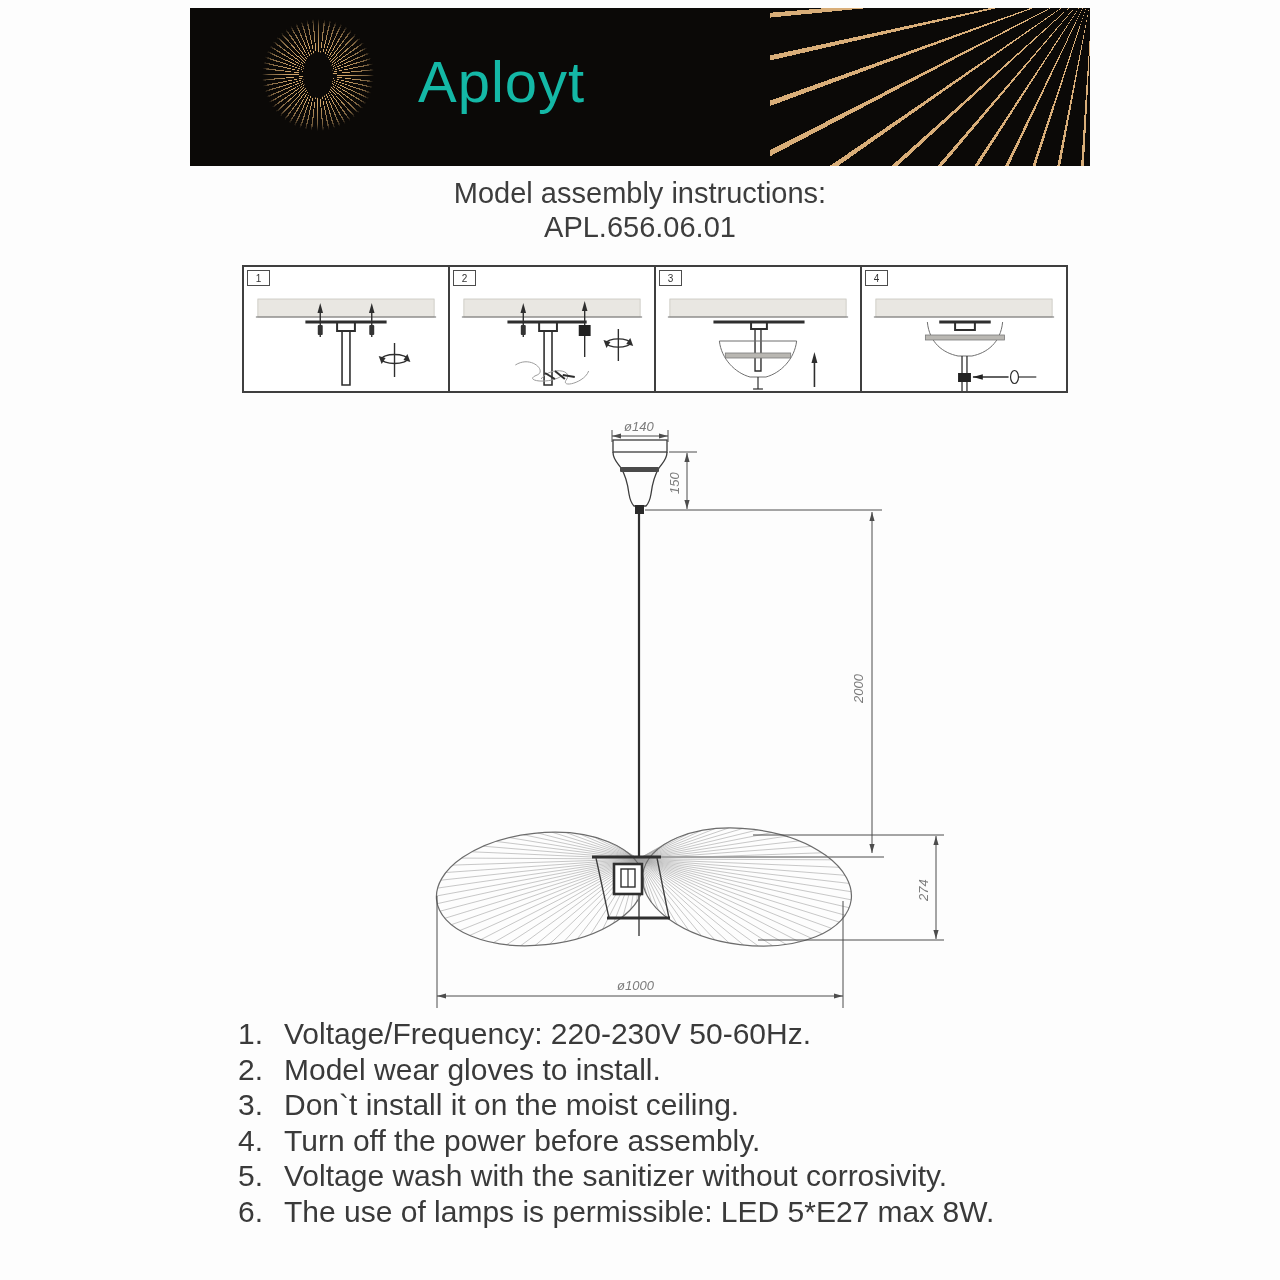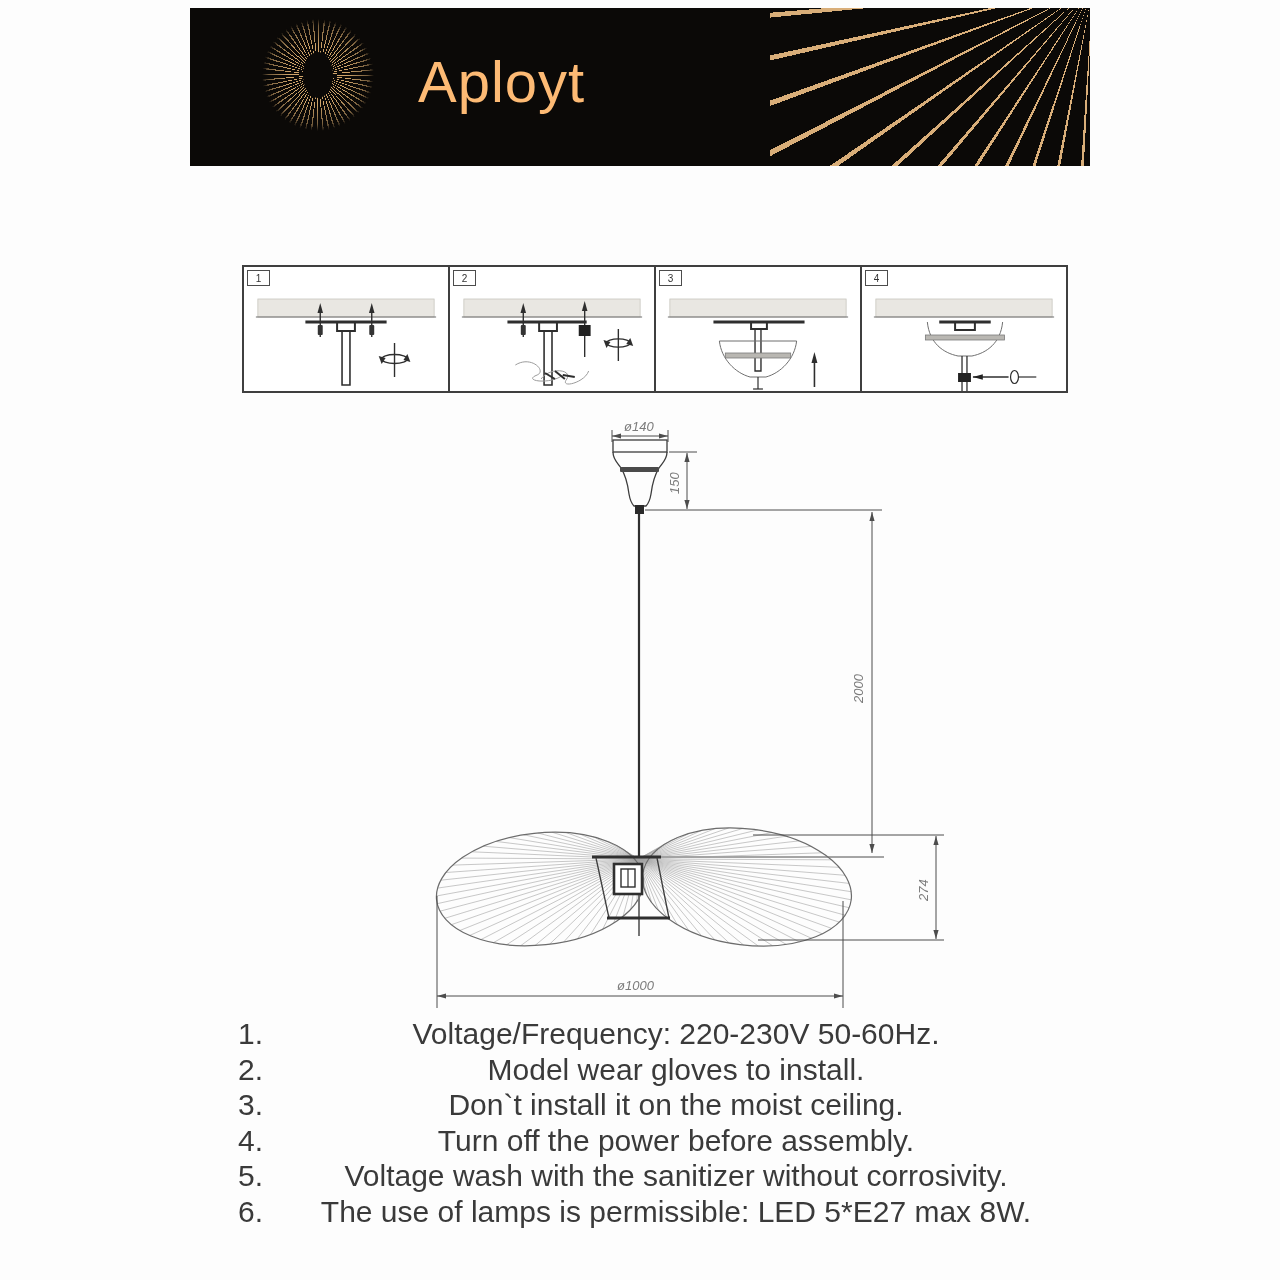--- a/index.html
+++ b/index.html
@@ -6,21 +6,21 @@
   .page{position:relative;width:1280px;height:1280px;background:#fdfdfd;overflow:hidden;
         font-family:"Liberation Sans",sans-serif;color:#3a3a3a;}
 
   
   .banner{position:absolute;left:190px;top:8px;width:900px;height:158px;background:#0b0907;overflow:hidden;}
   .sunburst{position:absolute;left:72px;top:11px;width:112px;height:112px;border-radius:50%;
             background:
               radial-gradient(closest-side,rgba(11,9,7,0) 52%,rgba(11,9,7,.45) 88%,#0b0907 100%),
               repeating-conic-gradient(#cfa46a 0deg 1.5deg,rgba(0,0,0,0) 1.5deg 6deg);}
   .sunburst-core{position:absolute;left:113px;top:44px;width:30px;height:46px;border-radius:50%;background:#0b0907;}
-  .brand{position:absolute;left:228px;top:40px;font-size:58px;letter-spacing:1px;color:#fdba74;font-weight:400;text-align:right;}
+  .brand{position:absolute;left:228px;top:40px;font-size:58px;letter-spacing:1px;color:#14b8a6;font-weight:400;text-align:right;}
   .rays{position:absolute;right:0;top:0;width:320px;height:158px;
         background:repeating-conic-gradient(from 183deg at 101% -14%,#d9ae79 0deg .85deg,rgba(0,0,0,0) .85deg 7.4deg);}
 
   
   .title-block{position:absolute;left:0;top:176px;width:1280px;text-align:center;line-height:34px;}
   .title-line{font-size:29px;color:#3d3d3d;}
 
   
   .steps{position:absolute;left:242px;top:265px;width:826px;height:128px;display:flex;
          border:2px solid #3f3f3f;box-sizing:border-box;background:#fff;}
@@ -41,34 +41,38 @@
   .dim{stroke:#4d4d4d;stroke-width:1;fill:none;}
   .arrow{fill:#4d4d4d;stroke:none;}
   .dim-label{font:italic 13px "Liberation Sans",sans-serif;fill:#7c7c7c;}
   .shade-edge{stroke:#6c6c6c;stroke-width:1.2;fill:none;}
   [data-name="shade-ribs"] line{stroke:#a2a2a2;stroke-width:.6;}
 
   
   .instructions{position:absolute;left:238px;top:1016px;width:830px;font-size:30px;color:#3a3a3a;}
   .inst-row{display:flex;line-height:35.5px;}
   .inst-num{width:46px;flex:none;}
-  .inst-text{flex:1;text-align:center;}
+  .inst-text{flex:1;}
 </style>
 </head>
 <body>
 
 <div class="page" data-name="instruction-sheet">
 
   <div class="banner" data-name="brand-banner">
     <div class="sunburst" data-name="sunburst-icon"></div>
     <div class="sunburst-core" data-name="sunburst-core"></div>
     <div class="brand" data-name="brand-name">Aployt</div>
     <div class="rays" data-name="rays-icon"></div>
   </div>
 
+  <div class="title-block" data-name="title-block">
+    <div class="title-line" data-name="page-title">Model assembly instructions:</div>
+    <div class="title-line" data-name="model-number">APL.656.06.01</div>
+  </div>
 
   <div class="steps" data-name="assembly-steps">
 
     <div class="step" data-name="assembly-step-1">
       <div class="step-num" data-name="step-number">1</div>
       <svg viewBox="0 0 206 124" preserveAspectRatio="none" data-name="step-1-diagram">
         <rect class="p-ceil" x="14" y="32" width="178" height="18"></rect>
         <line class="p-mid" x1="12" y1="50" x2="194" y2="50"></line>
         <line class="p-dark" x1="62" y1="55" x2="144" y2="55" stroke-width="3"></line>
         <path class="p-dark" d="M94,56 L94,64 L112,64 L112,56" stroke-width="2"></path>

